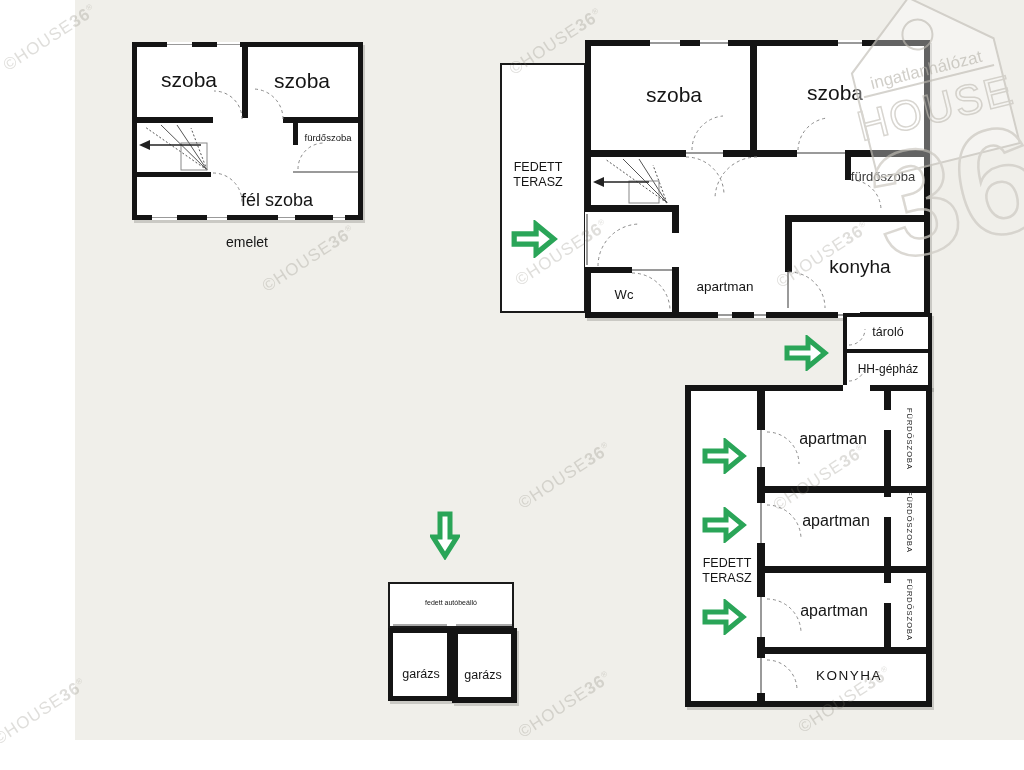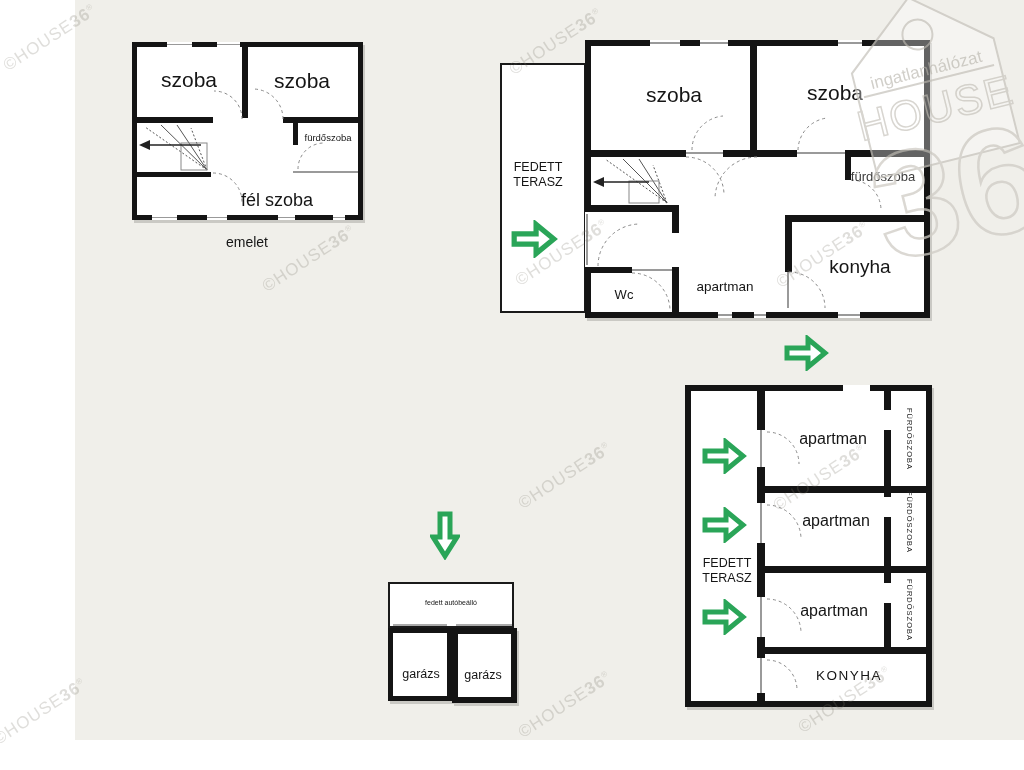--- a/index.html
+++ b/index.html
@@ -131,20 +131,29 @@
     <div class="winh" style="left:247px;bottom:-6px;width:22px;"></div>
 
     <div class="lbl" style="left:83px;top:49px;font-size:21px;">szoba</div>
     <div class="lbl" style="left:244px;top:47px;font-size:21px;">szoba</div>
     <div class="lbl" style="left:292px;top:131px;font-size:13px;color:#3c3c3c;">fürdőszoba</div>
     <div class="lbl" style="left:33px;top:249px;font-size:13px;">Wc</div>
     <div class="lbl" style="left:134px;top:241px;font-size:13.5px;">apartman</div>
     <div class="lbl" style="left:269px;top:221px;font-size:19px;">konyha</div>
   </div>
 
+  <div class="plan" style="left:843px;top:313px;width:89px;height:76px;border-width:4px;">
+    <div class="wall" style="left:0;top:32px;width:81px;height:4px;"></div>
+    <svg class="deco" width="81" height="68">
+      <path d="M2,28 A16 16 0 0 0 18,12" fill="none" stroke="#8a8a8a" stroke-width="1" stroke-dasharray="3 3"></path>
+      <path d="M2,64 A16 16 0 0 0 18,48" fill="none" stroke="#8a8a8a" stroke-width="1" stroke-dasharray="3 3"></path>
+    </svg>
+    <div class="lbl" style="left:41px;top:16px;font-size:12.5px;">tároló</div>
+    <div class="lbl" style="left:41px;top:52px;font-size:12px;">HH-gépház</div>
+  </div>
   <svg class="arrow" style="left:783px;top:335px;" width="46" height="36" viewBox="0 0 46 36">
     <path d="M4 13 H25 V4 L42 18 L25 32 V23 H4 Z" fill="#fff" style="stroke:var(--arrow-green,#2aa558)" stroke-width="5"></path>
   </svg>
 
   <div class="plan" style="left:685px;top:385px;width:247px;height:322px;">
     <div class="wall" style="left:66px;top:0;width:8px;height:39px;"></div>
     <div class="wall" style="left:66px;top:76px;width:8px;height:36px;"></div>
     <div class="wall" style="left:66px;top:152px;width:8px;height:54px;"></div>
     <div class="wall" style="left:66px;top:246px;width:8px;height:21px;"></div>
     <div class="wall" style="left:66px;top:302px;width:8px;height:8px;"></div>

